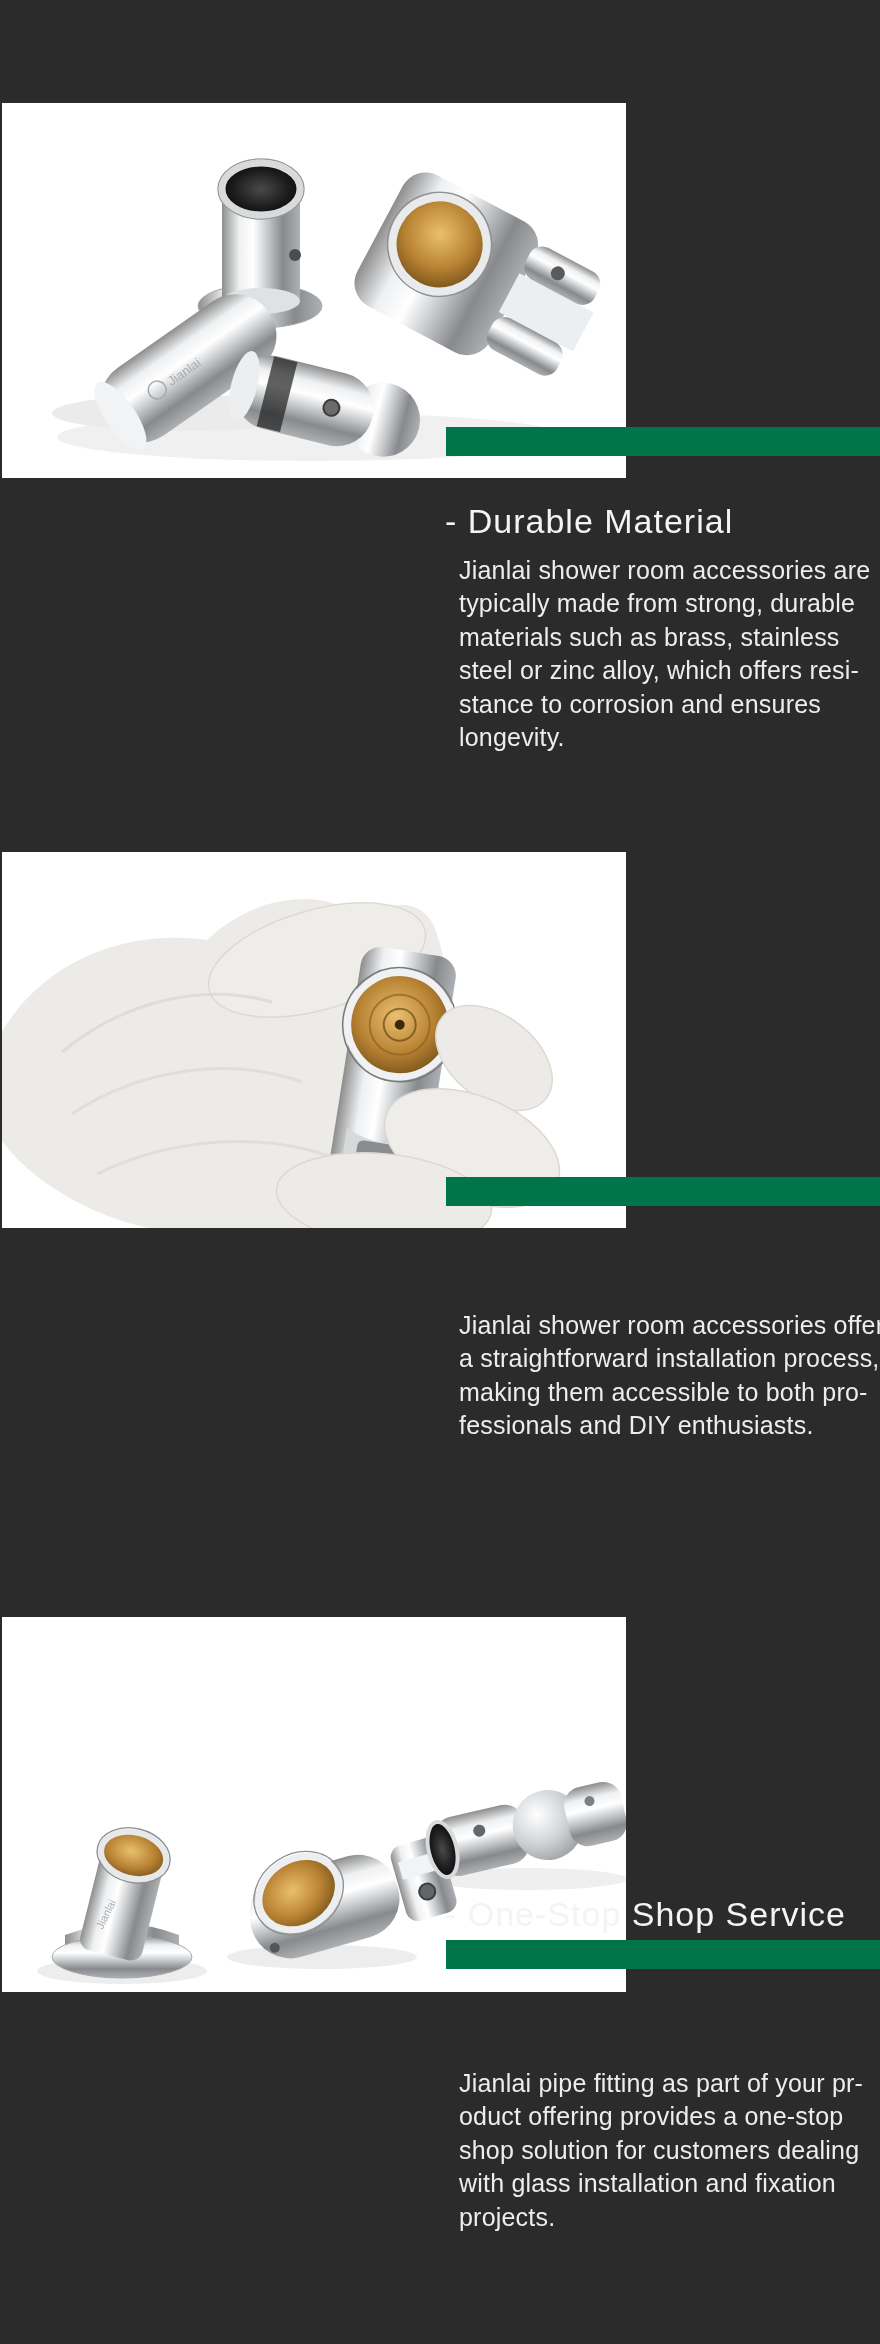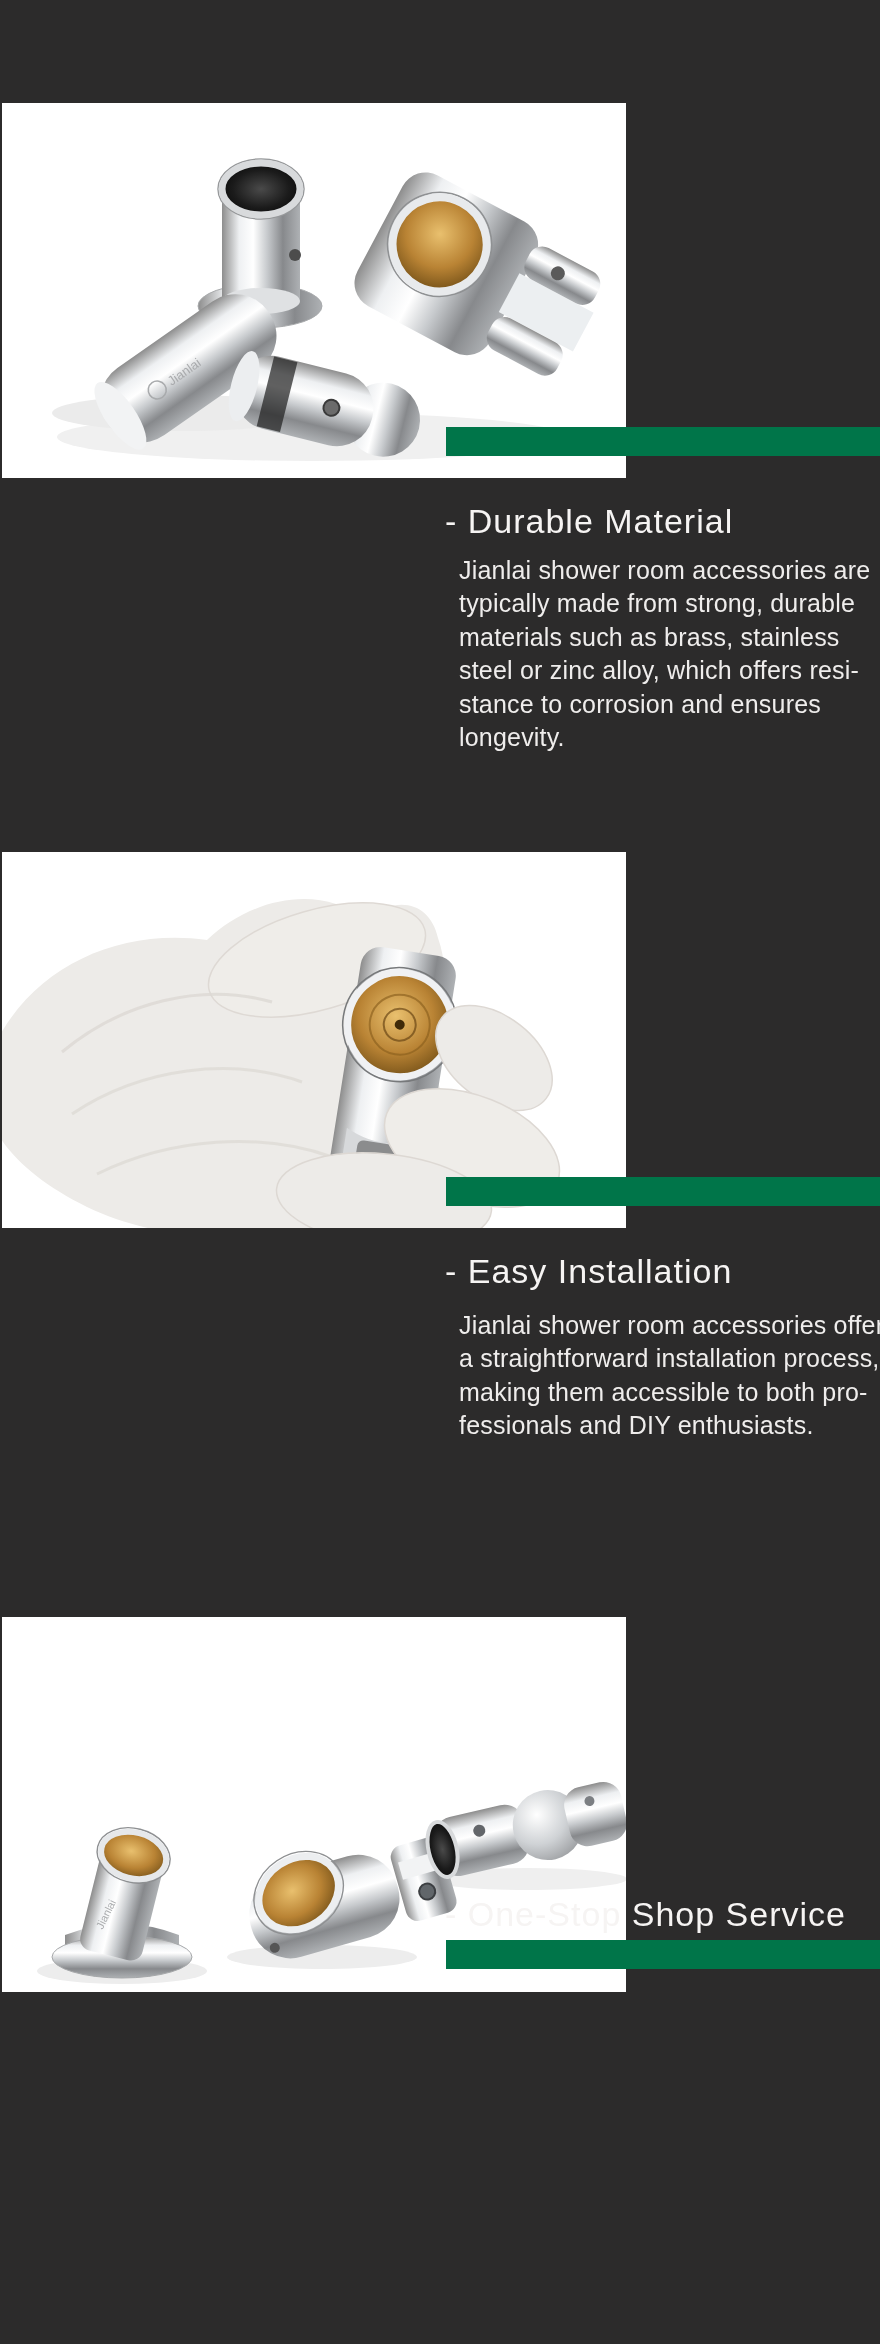--- a/index.html
+++ b/index.html
@@ -156,21 +156,20 @@
       </g>
 
       <g>
         <ellipse cx="492" cy="206" rx="66" ry="42" fill="#edebe8" stroke="#ddd8d3" stroke-width="1.5" transform="rotate(38 492 206)"></ellipse>
         <ellipse cx="470" cy="296" rx="92" ry="52" fill="#efede9" stroke="#ddd8d3" stroke-width="1.5" transform="rotate(22 470 296)"></ellipse>
         <ellipse cx="382" cy="348" rx="108" ry="46" fill="#edebe8" stroke="#ddd8d3" stroke-width="1.5" transform="rotate(6 382 348)"></ellipse>
       </g>
     </svg>
   </figure>
   <div class="accent-bar" id="bar2"></div>
-  <h2 class="heading" id="heading2">- Easy Installation</h2>
   <p class="body-text" id="body2">Jianlai shower room accessories offer<br>a straightforward installation process,<br>making them accessible to both pro-<br>fessionals and DIY enthusiasts.</p>
 
   <figure class="photo" id="photo3">
     <svg viewBox="0 0 624 375" xmlns="http://www.w3.org/2000/svg">
       <defs>
         <linearGradient id="p3chv" x1="0" y1="0" x2="1" y2="0">
           <stop offset="0" stop-color="#8d8d8d"></stop>
             <stop offset=".22" stop-color="#eef0f2"></stop>
           <stop offset=".4" stop-color="#ffffff"></stop>
             <stop offset=".58" stop-color="#c7cacd"></stop>
@@ -235,14 +234,15 @@
         <ellipse cx="438" cy="214" rx="14" ry="28" fill="url(#p3hole)" stroke="#d8dadc" stroke-width="4"></ellipse>
         <circle cx="546" cy="214" r="35" fill="url(#p3sphere)"></circle>
         <rect x="566" y="184" width="58" height="60" rx="18" fill="url(#p3chh)"></rect>
         <circle cx="478" cy="204" r="6" fill="#63666a"></circle>
         <circle cx="592" cy="200" r="5" fill="#7c7f83"></circle>
       </g>
     </svg>
   </figure>
   <div class="accent-bar" id="bar3"></div>
   <h2 class="heading" id="heading3">- One-Stop Shop Service</h2>
+  <p class="body-text" id="body3">Jianlai pipe fitting as part of your pr-<br>oduct offering provides a one-stop<br>shop solution for customers dealing<br>with glass installation and fixation<br>projects.</p>
 
 </div>
 
 </body></html>

